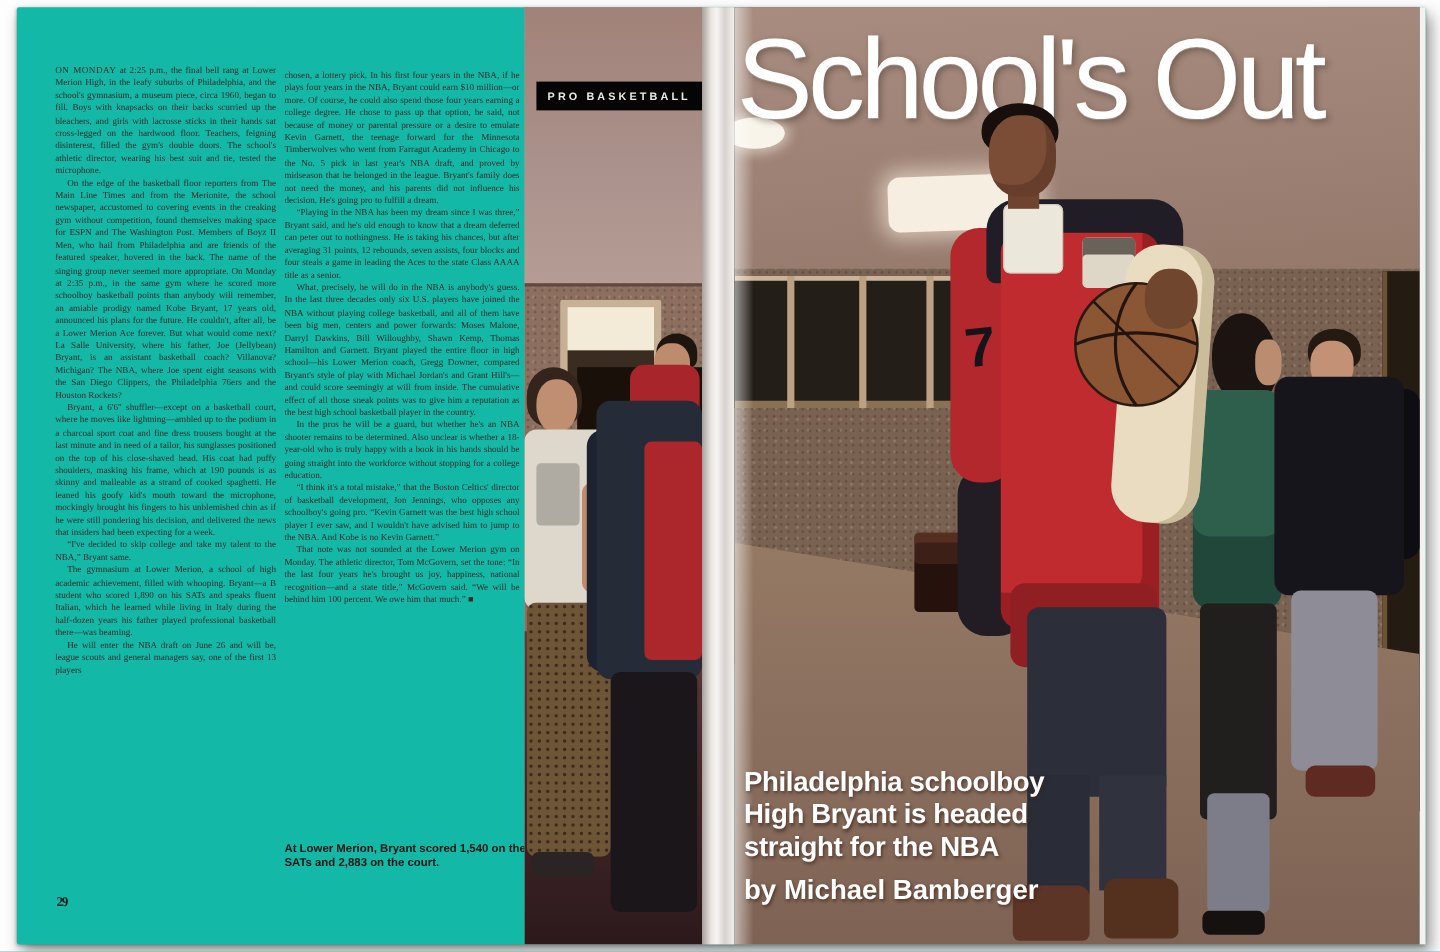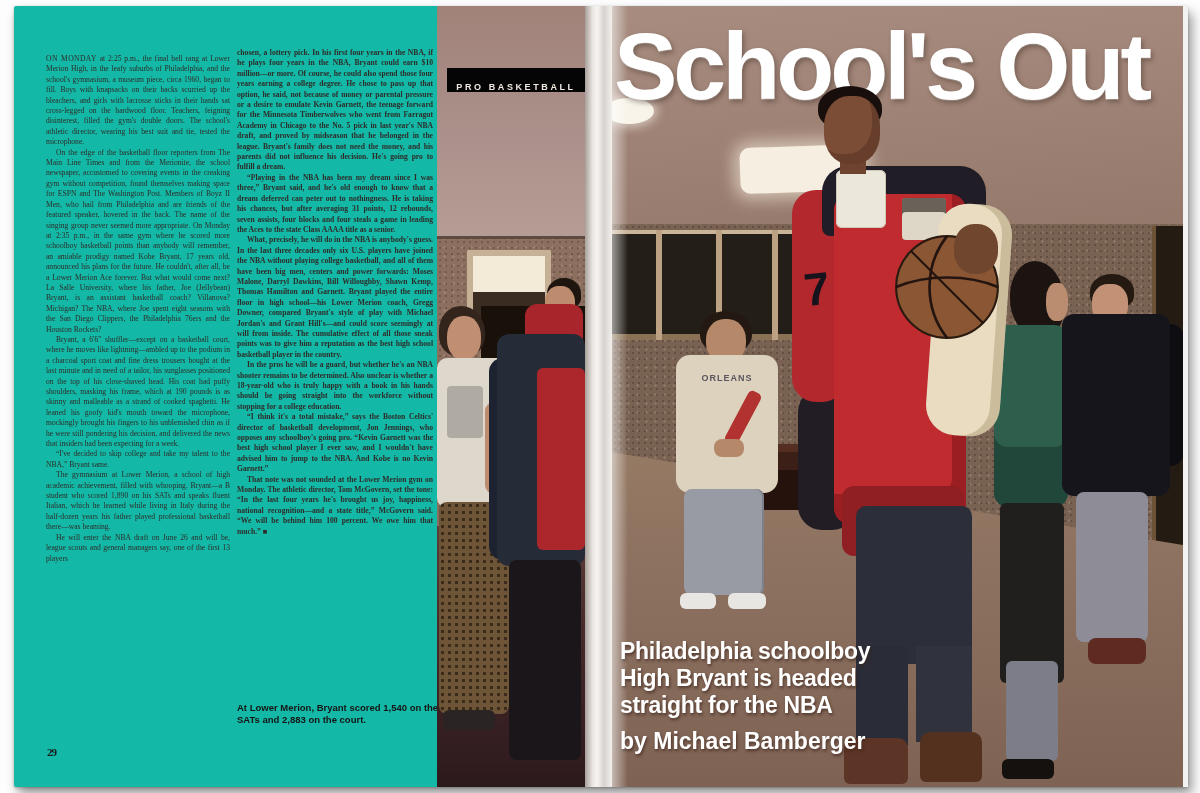--- a/index.html
+++ b/index.html
@@ -5,21 +5,21 @@
   html,body{margin:0;padding:0;}
   body{width:1200px;height:793px;background:#fdfdfd;font-family:"Liberation Sans",sans-serif;position:relative;overflow:hidden;}
   .spread{position:absolute;left:14px;top:6px;width:1174px;height:781px;background:#14b8a6;
           box-shadow:4px 7px 12px rgba(0,0,0,.40),0 1px 3px rgba(0,0,0,.25);border-radius:2px;}
   
   .col{position:absolute;font-family:"Liberation Serif",serif;font-size:7.6px;line-height:10.4px;
        color:#2e2c29;text-align:justify;overflow:hidden;}
   .col p{margin:0;text-indent:10px;}
   .col p.flush{text-indent:0;}
   .col1{left:32px;top:48px;width:184px;height:602px;}
-  .col2{left:223px;top:42px;width:196px;height:652px;font-weight:bold;}
+  .col2{left:223px;top:52px;width:196px;height:652px;}
   .lead-in{text-transform:uppercase;letter-spacing:.4px;}
   .caption{position:absolute;left:223px;top:696px;width:205px;font-size:9.5px;line-height:12px;
            font-weight:bold;color:#141414;}
   .folio{position:absolute;left:33px;top:740px;font-size:11px;font-weight:bold;color:#1a1a1a;
          font-family:"Liberation Serif",serif;letter-spacing:-1px;}
   
   .ph{position:absolute;}
   .speckle{background-image:radial-gradient(rgba(0,0,0,.20) 1px,transparent 1.3px),
            radial-gradient(rgba(255,236,214,.16) 1px,transparent 1.3px);
            background-size:6px 6px,9px 9px;background-position:0 0,3px 4px;}
@@ -30,21 +30,21 @@
   .strip .cornice{left:0;top:230px;width:100%;height:3px;background:#5f4a42;}
   .strip .wall{left:0;top:233px;width:100%;height:300px;background-color:#8d6f5f;}
   .strip .window{left:30px;top:244px;width:84px;height:76px;background:#c6b196;border-radius:2px;
         box-shadow:inset 0 0 0 5px #c6b196;}
   .strip .window .pane{position:absolute;left:6px;top:6px;width:72px;height:36px;background:#f3ebd8;}
   .strip .window .dark{position:absolute;left:6px;top:42px;width:72px;height:28px;background:#3a2c20;}
   .strip .doorway{left:44px;top:300px;width:104px;height:300px;background:#191009;}
   .strip .floor{left:0;top:520px;width:100%;height:261px;
         background:linear-gradient(180deg,#5d3c39 0%,#45282a 45%,#2c191c 100%);}
   .strip .kicker{left:10px;top:62px;width:138px;height:24px;background:#050505;z-index:9;
-        display:flex;align-items:flex-end;justify-content:center;}
+        display:flex;align-items:center;justify-content:center;}
   .strip .kicker span{color:#efe9e2;font-size:9px;font-weight:bold;letter-spacing:2.6px;}
   
   .girlL{left:0;top:300px;width:78px;height:470px;z-index:4;}
   .girlL div{position:absolute;}
   .girlL .hair{left:2px;top:0;width:46px;height:50px;background:#33241c;border-radius:48% 52% 40% 40%;}
   .girlL .face{left:10px;top:10px;width:34px;height:44px;background:#c08f72;border-radius:46%;}
   .girlL .tee{left:0;top:52px;width:72px;height:150px;background:#ddd7cc;border-radius:10px;}
   .girlL .print{left:10px;top:80px;width:36px;height:52px;background:rgba(120,118,112,.45);border-radius:4px;}
   .girlL .arm{left:48px;top:96px;width:18px;height:92px;background:#bd8b6d;border-radius:9px;}
   .girlL .pants{left:2px;top:196px;width:70px;height:212px;background-color:#6f5538;border-radius:8px;
@@ -73,21 +73,21 @@
   .pageR .mull{position:absolute;top:0;width:6px;height:110px;background:#bca183;}
   .pageR .doorR{left:540px;top:220px;width:31px;height:450px;background:#241b12;z-index:2;
         box-shadow:inset 4px 0 0 #6d5335;}
   .pageR .floor{left:0;top:425px;width:100%;height:356px;z-index:3;
         background:linear-gradient(180deg,#967b64 0%,#8d7160 40%,#7e6253 100%);
         clip-path:polygon(0 6%,100% 32%,100% 100%,0 100%);}
   .pageR .lightbar{left:128px;top:140px;width:124px;height:46px;background:#f5eee1;border-radius:10px;
         transform:rotate(-2deg);box-shadow:0 0 16px 6px rgba(255,248,230,.55);z-index:3;}
   .pageR .lightcap{left:-8px;top:92px;width:50px;height:26px;background:#f8f4ea;border-radius:50%;
         box-shadow:0 0 10px 4px rgba(255,250,240,.5);z-index:3;}
-  .headline{left:2px;top:6px;margin:0;font-size:95px;font-weight:bold;color:#ffffff;
+  .headline{left:2px;top:6px;margin:0;font-size:95px;font-weight:normal;color:#ffffff;
         letter-spacing:-4px;white-space:nowrap;z-index:5;
         text-shadow:2px 3px 5px rgba(45,28,22,.38),0 1px 0 rgba(255,255,255,.4);}
   
   .girlC{left:60px;top:305px;width:112px;height:306px;z-index:4;}
   .girlC div{position:absolute;}
   .girlC .hair{left:28px;top:0;width:52px;height:42px;background:#241812;border-radius:50% 50% 42% 42%;}
   .girlC .face{left:34px;top:8px;width:40px;height:44px;background:#b5886a;border-radius:46%;}
   .girlC .sweat{left:4px;top:44px;width:102px;height:138px;background:#dcd2bd;border-radius:14px;}
   .girlC .swtext{left:4px;top:62px;width:102px;text-align:center;font-size:9px;font-weight:bold;
         color:#5a5560;letter-spacing:1px;}
@@ -170,21 +170,21 @@
       <p>“I've decided to skip college and take my talent to the NBA,” Bryant same.</p>
       <p>The gymnasium at Lower Merion, a school of high academic achievement, filled with whooping. Bryant—a B student who scored 1,890 on his SATs and speaks fluent Italian, which he learned while living in Italy during the half-dozen years his father played professional basketball there—was beaming.</p>
       <p>He will enter the NBA draft on June 26 and will be, league scouts and general managers say, one of the first 13 players</p>
     </div>
 
     <div class="col col2">
       <p class="flush">chosen, a lottery pick. In his first four years in the NBA, if he plays four years in the NBA, Bryant could earn $10 million—or more. Of course, he could also spend those four years earning a college degree. He chose to pass up that option, he said, not because of money or parental pressure or a desire to emulate Kevin Garnett, the teenage forward for the Minnesota Timberwolves who went from Farragut Academy in Chicago to the No. 5 pick in last year's NBA draft, and proved by midseason that he belonged in the league. Bryant's family does not need the money, and his parents did not influence his decision. He's going pro to fulfill a dream.</p>
       <p>“Playing in the NBA has been my dream since I was three,” Bryant said, and he's old enough to know that a dream deferred can peter out to nothingness. He is taking his chances, but after averaging 31 points, 12 rebounds, seven assists, four blocks and four steals a game in leading the Aces to the state Class AAAA title as a senior.</p>
       <p>What, precisely, he will do in the NBA is anybody's guess. In the last three decades only six U.S. players have joined the NBA without playing college basketball, and all of them have been big men, centers and power forwards: Moses Malone, Darryl Dawkins, Bill Willoughby, Shawn Kemp, Thomas Hamilton and Garnett. Bryant played the entire floor in high school—his Lower Merion coach, Gregg Downer, compared Bryant's style of play with Michael Jordan's and Grant Hill's—and could score seemingly at will from inside. The cumulative effect of all those sneak points was to give him a reputation as the best high school basketball player in the country.</p>
       <p>In the pros he will be a guard, but whether he's an NBA shooter remains to be determined. Also unclear is whether a 18-year-old who is truly happy with a book in his hands should be going straight into the workforce without stopping for a college education.</p>
-      <p>“I think it's a total mistake,” says the Boston Celtics' director of basketball development, Jon Jennings, who opposes any schoolboy's going pro. “Kevin Garnett was the best high school player I ever saw, and I wouldn't have advised him to jump to the NBA. And Kobe is no Kevin Garnett.”</p>
+      <p>“I think it's a total mistake,” that the Boston Celtics' director of basketball development, Jon Jennings, who opposes any schoolboy's going pro. “Kevin Garnett was the best high school player I ever saw, and I wouldn't have advised him to jump to the NBA. And Kobe is no Kevin Garnett.”</p>
       <p>That note was not sounded at the Lower Merion gym on Monday. The athletic director, Tom McGovern, set the tone: “In the last four years he's brought us joy, happiness, national recognition—and a state title,” McGovern said. “We will be behind him 100 percent. We owe him that much.”  ■</p>
     </div>
 
     <div class="caption">At Lower Merion, Bryant scored 1,540 on the SATs and 2,883 on the court.</div>
     <div class="folio">29</div>
 
     <div class="strip">
       <div class="ph ceiling"></div>
       <div class="ph cornice"></div>
       <div class="ph wall speckle"></div>
@@ -234,31 +234,20 @@
     </div>
     <div class="doorR"></div>
     <div class="floor speckle"></div>
     <div class="lightbar"></div>
     <div class="lightcap"></div>
 
     <h1 class="headline">School's Out</h1>
 
     <div class="bench"></div>
 
-    <div class="girlC">
-      <div class="hair"></div>
-      <div class="face"></div>
-      <div class="sweat"></div>
-      <div class="swtext">ORLEANS</div>
-      <div class="baton"></div>
-      <div class="hands"></div>
-      <div class="pants"></div>
-      <div class="shoe1"></div>
-      <div class="shoe2"></div>
-    </div>
 
     <div class="girlG">
       <div class="hair"></div>
       <div class="face"></div>
       <div class="sweater"></div>
       <div class="skirt"></div>
       <div class="jeans"></div>
       <div class="shoes"></div>
     </div>
 

